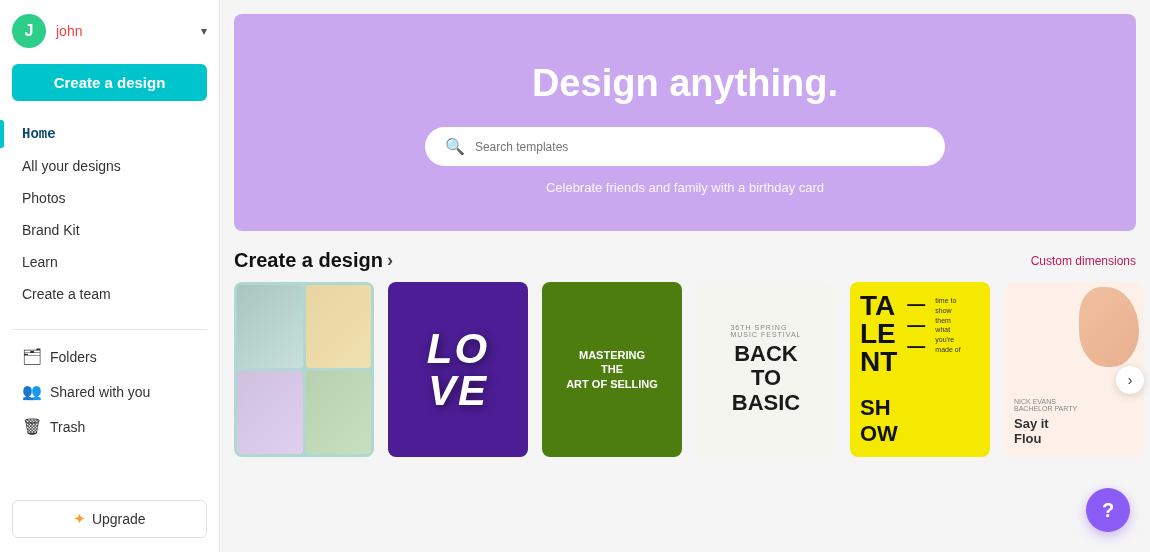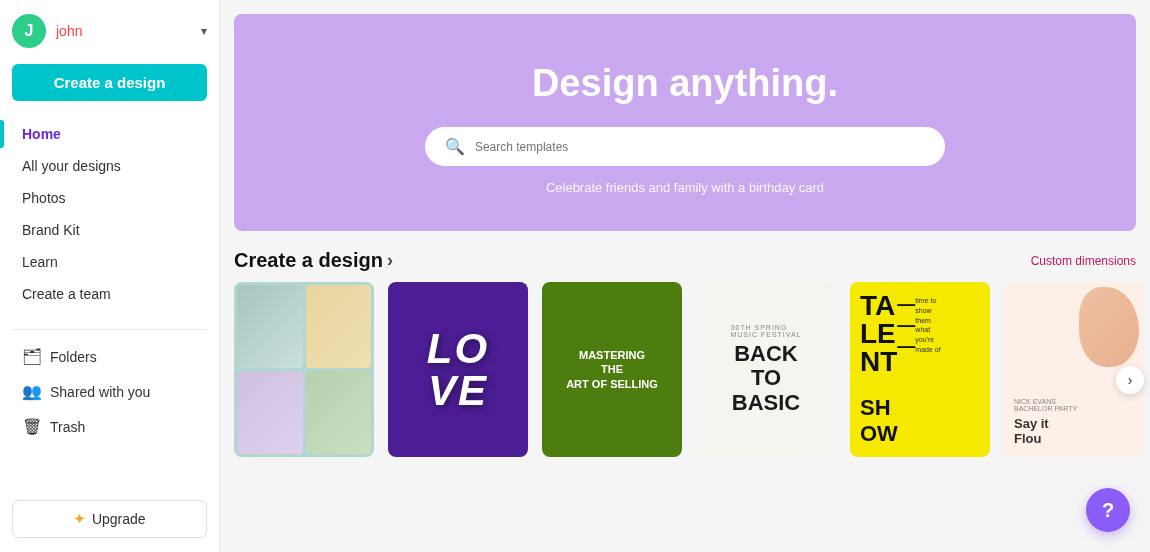--- a/index.html
+++ b/index.html
@@ -83,22 +83,23 @@
       color: #333;
       cursor: pointer;
       border-radius: 6px;
       display: flex;
       align-items: center;
       gap: 8px;
     }
 
     .nav-item.active {
       font-weight: 700;
-      color: #6d28d9;
+      color: #0c4a6e;
       position: relative;
+      font-family: Liberation Mono, monospace;
     }
 
     .nav-item.active::before {
       content: '';
       position: absolute;
       left: -12px;
       top: 50%;
       transform: translateY(-50%);
       width: 4px;
       height: 28px;
@@ -561,21 +562,21 @@
 
       <div class="design-card">
         <div class="card-back">
           <div class="back-label">36TH SPRING<br>MUSIC FESTIVAL</div>
           <div class="back-title">BACK<br>TO<br>BASIC</div>
         </div>
       </div>
 
       <div class="design-card">
         <div class="card-talent">
-          <div style="display:flex; align-items:flex-start; gap:0;">
+          <div style="display:flex; align-items:flex-start; gap:10px;">
             <div class="talent-big">TA<br>LE<br>NT</div>
             <div style="display:flex; flex-direction:column; padding-top:2px;">
               <span class="talent-dashes">—<br>—<br>—</span>
             </div>
             <div class="talent-side-text">time to<br>show<br>them<br>what<br>you're<br>made of</div>
           </div>
           <div class="talent-bottom">SH<br>OW</div>
         </div>
       </div>
 

